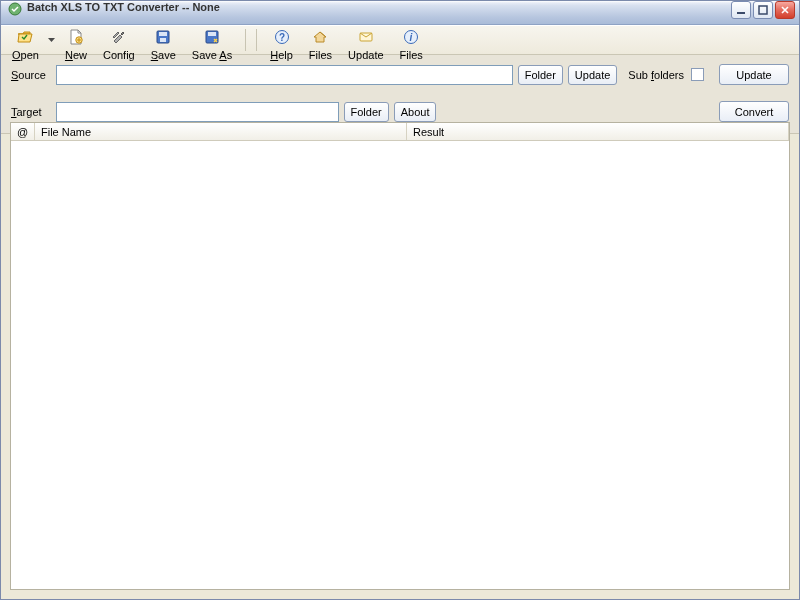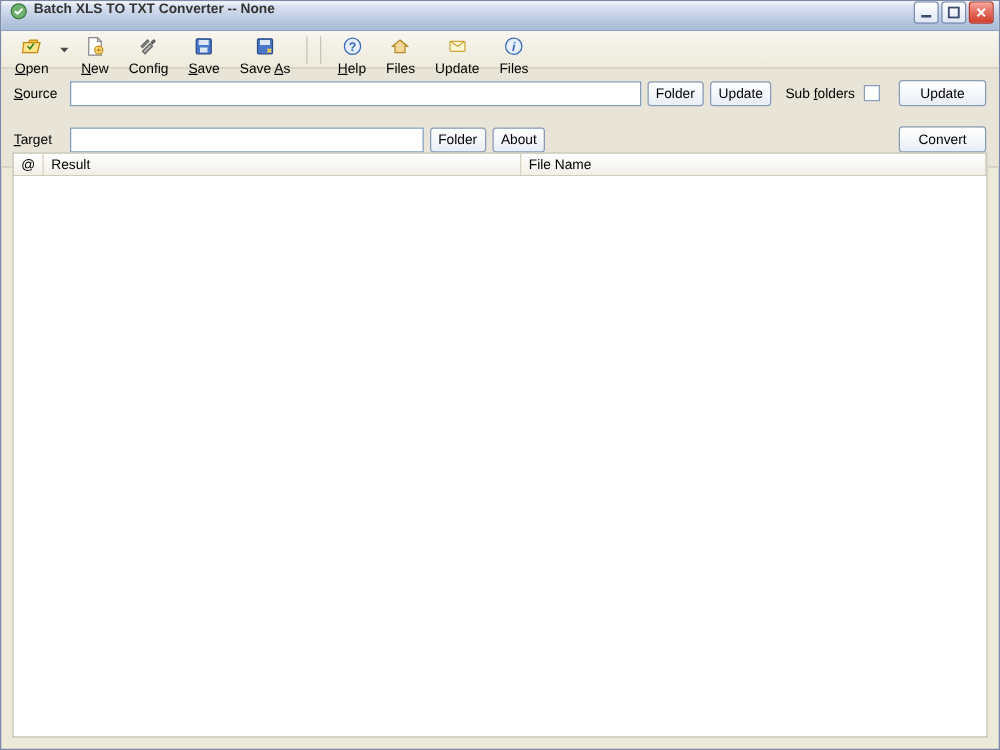--- a/index.html
+++ b/index.html
@@ -291,17 +291,17 @@
     <button class="small-btn">About</button>
     <span style="flex:1"></span>
     <button class="action-btn">Convert</button>
   </div>
 
 </div>
 
 <div class="list-wrap">
   <div class="list-header">
     <div class="col col-at">@</div>
+    <div class="col col-file">File Name</div>
     <div class="col col-result">Result</div>
-    <div class="col col-file">File Name</div>
   </div>
   <div class="list-body"></div>
 </div>
 
 </body></html>

